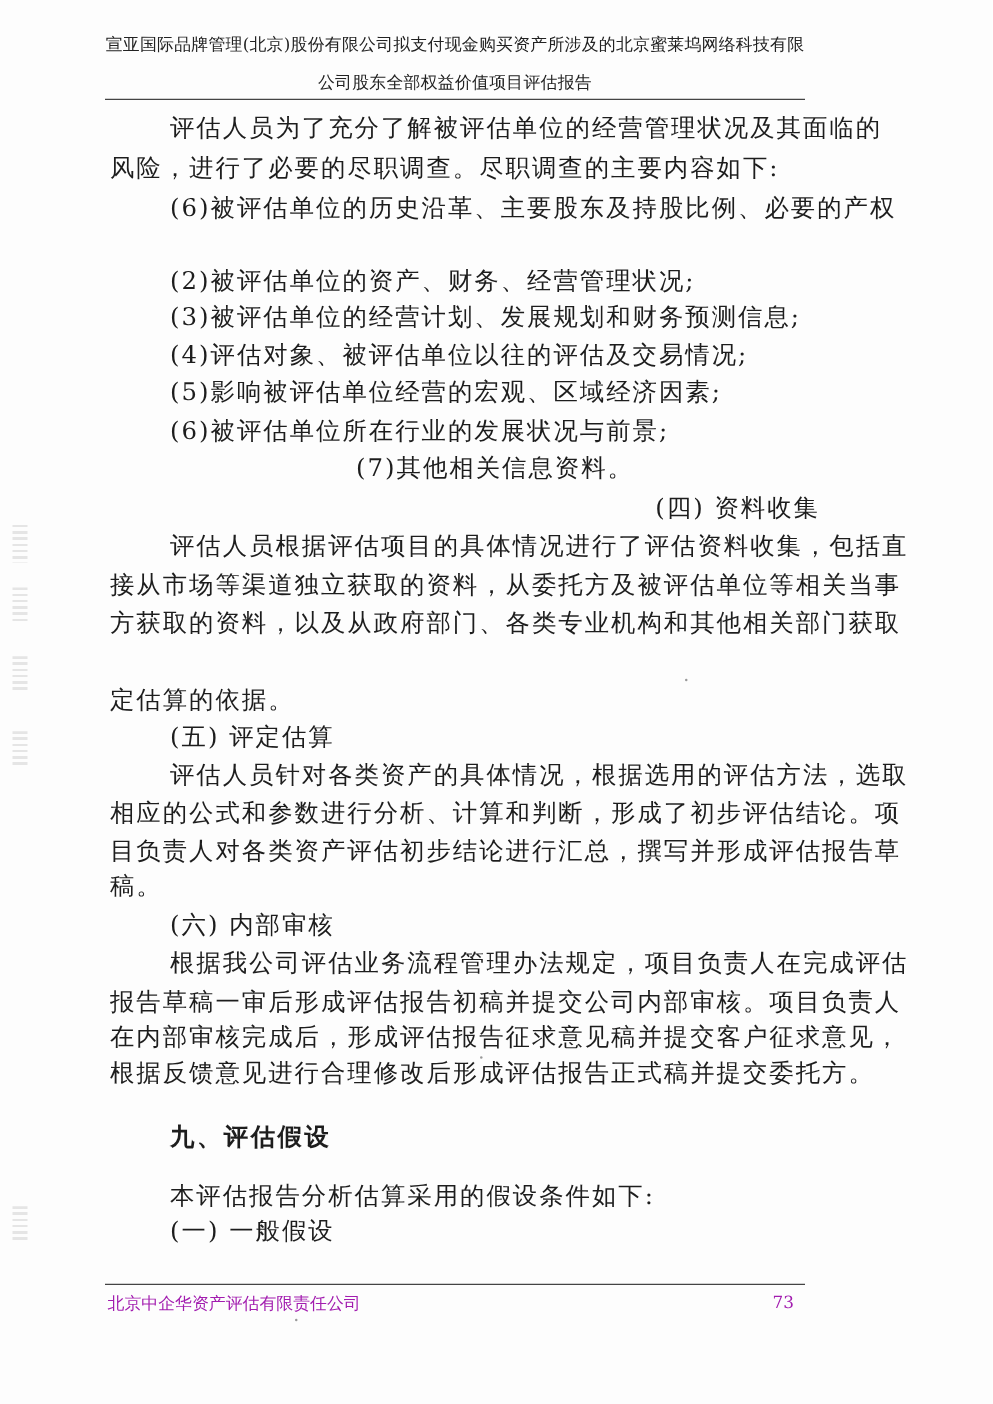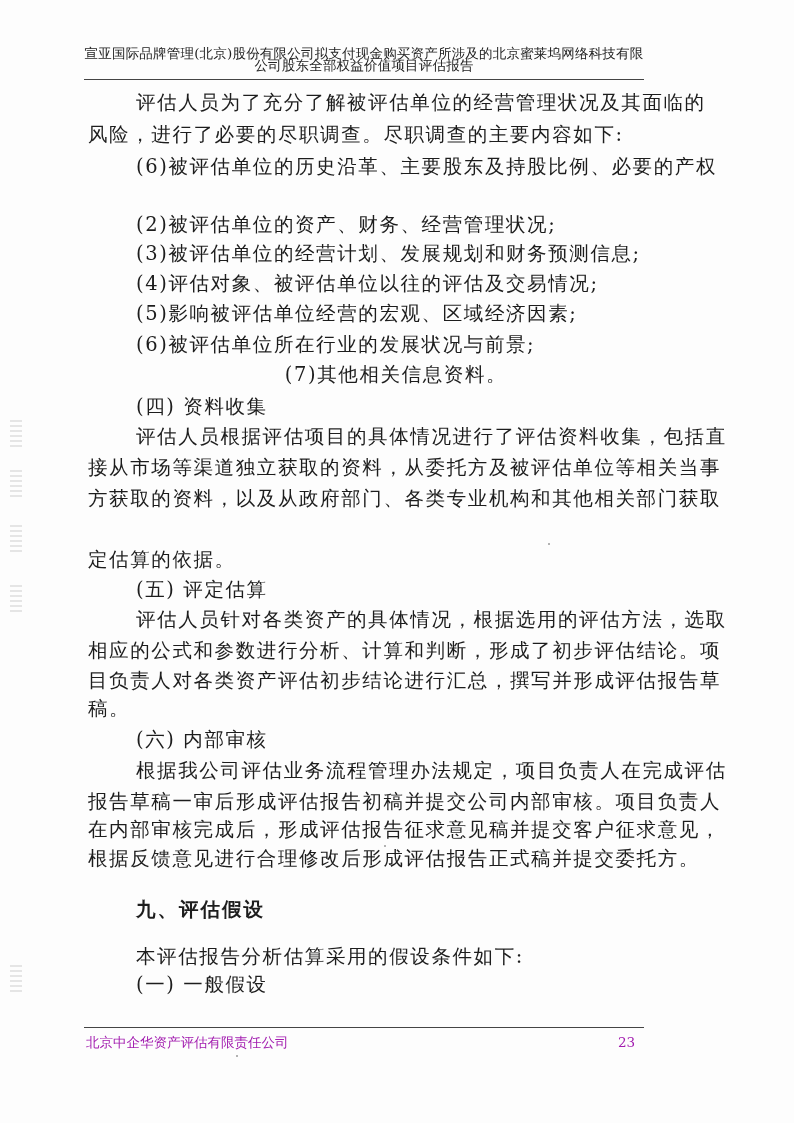--- a/index.html
+++ b/index.html
@@ -23,36 +23,36 @@
 <body>
 
 <div class="page">
 
   <div class="scan" style="top:420px;height:30px;"></div>
   <div class="scan" style="top:470px;height:30px;"></div>
   <div class="scan" style="top:525px;height:30px;"></div>
   <div class="scan" style="top:585px;height:30px;"></div>
   <div class="scan" style="top:965px;height:30px;"></div>
 
-  <div class="hdr" style="top:45px;text-align:center;">宣亚国际品牌管理(北京)股份有限公司拟支付现金购买资产所涉及的北京蜜莱坞网络科技有限</div>
+  <div class="hdr" style="top:27px;text-align:center;">宣亚国际品牌管理(北京)股份有限公司拟支付现金购买资产所涉及的北京蜜莱坞网络科技有限</div>
   <div class="hdr" style="top:57px;">公司股东全部权益价值项目评估报告</div>
   <div class="rule" style="top:79px;"></div>
 
   <div class="line ind just" style="top:91px;">评估人员为了充分了解被评估单位的经营管理状况及其面临的</div>
   <div class="line" style="top:123px;">风险，进行了必要的尽职调查。尽职调查的主要内容如下:</div>
 
   <div class="line ind just" style="top:155px;">(6)被评估单位的历史沿革、主要股东及持股比例、必要的产权</div>
   <div class="line ind" style="top:213px;">(2)被评估单位的资产、财务、经营管理状况;</div>
   <div class="line ind" style="top:242px;">(3)被评估单位的经营计划、发展规划和财务预测信息;</div>
   <div class="line ind" style="top:272px;">(4)评估对象、被评估单位以往的评估及交易情况;</div>
   <div class="line ind" style="top:302px;">(5)影响被评估单位经营的宏观、区域经济因素;</div>
   <div class="line ind" style="top:333px;">(6)被评估单位所在行业的发展状况与前景;</div>
   <div class="line ind" style="top:363px;text-align:center;">(7)其他相关信息资料。</div>
 
-  <div class="line ind" style="top:395px;">(四) 资料收集</div>
+  <div class="line ind" style="top:395px;text-align:right;">(四) 资料收集</div>
   <div class="line ind just" style="top:425px;">评估人员根据评估项目的具体情况进行了评估资料收集，包括直</div>
   <div class="line just" style="top:456px;">接从市场等渠道独立获取的资料，从委托方及被评估单位等相关当事</div>
   <div class="line just" style="top:487px;">方获取的资料，以及从政府部门、各类专业机构和其他相关部门获取</div>
   <div class="line" style="top:548px;">定估算的依据。</div>
 
   <div class="line ind" style="top:578px;">(五) 评定估算</div>
   <div class="line ind just" style="top:608px;">评估人员针对各类资产的具体情况，根据选用的评估方法，选取</div>
   <div class="line just" style="top:639px;">相应的公式和参数进行分析、计算和判断，形成了初步评估结论。项</div>
   <div class="line just" style="top:669px;">目负责人对各类资产评估初步结论进行汇总，撰写并形成评估报告草</div>
   <div class="line" style="top:697px;">稿。</div>
@@ -62,18 +62,18 @@
   <div class="line just" style="top:790px;">报告草稿一审后形成评估报告初稿并提交公司内部审核。项目负责人</div>
   <div class="line just" style="top:818px;">在内部审核完成后，形成评估报告征求意见稿并提交客户征求意见，</div>
   <div class="line" style="top:847px;">根据反馈意见进行合理修改后形成评估报告正式稿并提交委托方。</div>
 
   <div class="line ind heading" style="top:898px;">九、评估假设</div>
   <div class="line ind" style="top:945px;">本评估报告分析估算采用的假设条件如下:</div>
   <div class="line ind" style="top:973px;">(一) 一般假设</div>
 
   <div class="rule" style="top:1027px;"></div>
   <div class="ftr" style="left:86px;top:1034px;">北京中企华资产评估有限责任公司</div>
-  <div class="ftr" style="left:618px;top:1034px;">23</div>
+  <div class="ftr" style="left:618px;top:1034px;">73</div>
 
   <div class="dot" style="left:548px;top:543px;"></div>
   <div class="dot" style="left:236px;top:1055px;"></div>
   <div class="dot" style="left:384px;top:845px;"></div>
 </div>
 
 </body></html>

